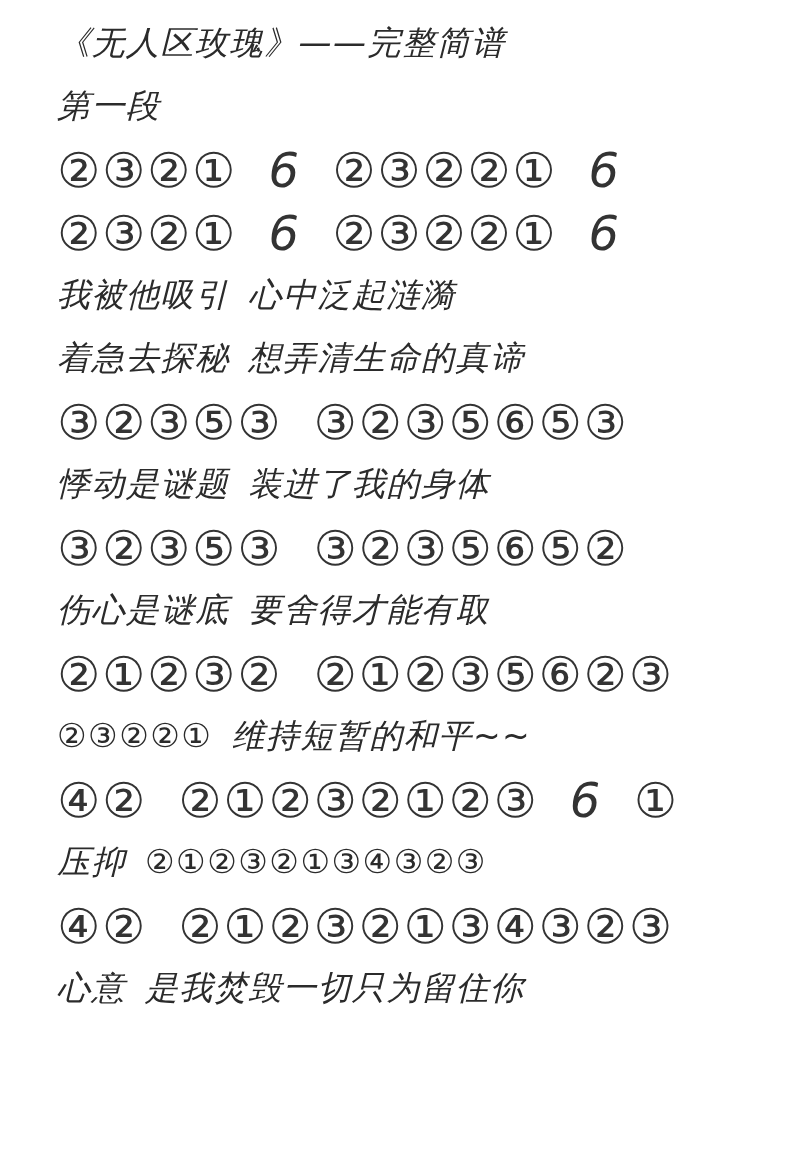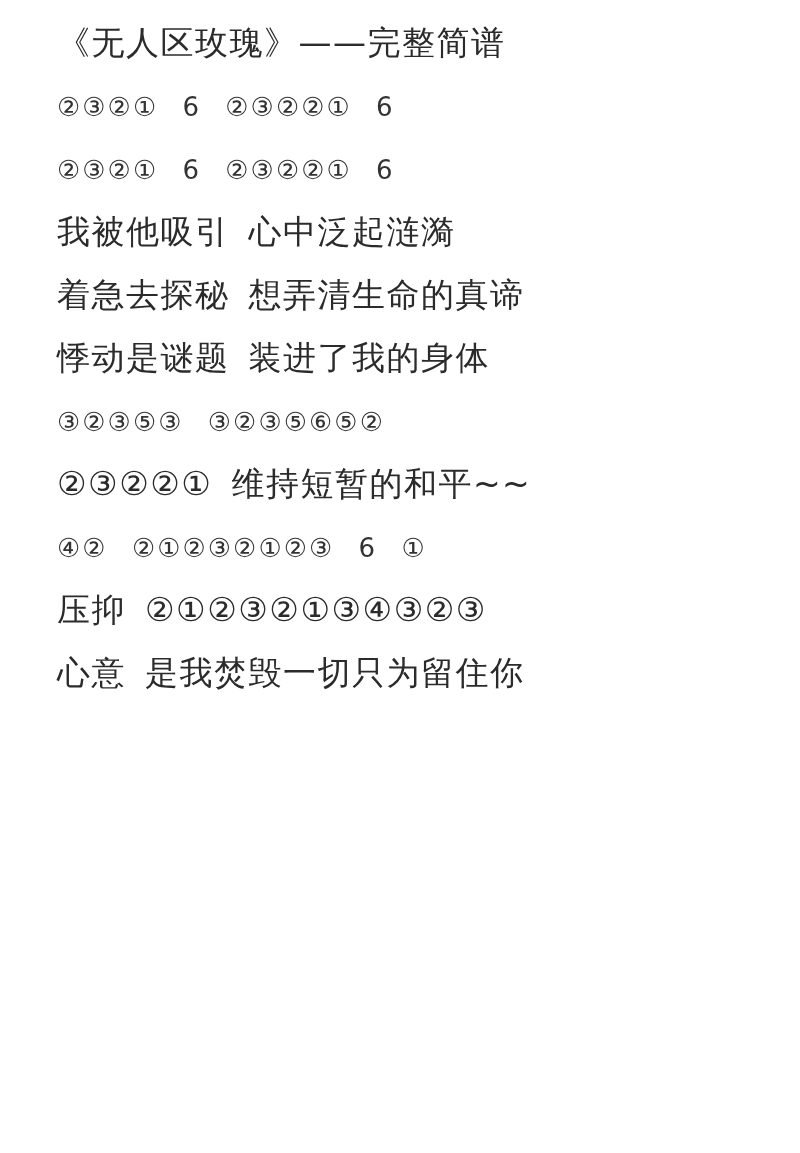--- a/index.html
+++ b/index.html
@@ -1,15 +1,15 @@
 <!DOCTYPE html>
 <html><head>
 <meta charset="utf-8">
 <style>
-  * { margin: 0; padding: 0; box-sizing: border-box; }
+  * { margin: 0; padding: 0; box-sizing: border-box; font-style: italic; }
   html, body {
     width: 800px;
     height: 1153px;
   }
   body {
     background: #ffffff;
     font-family: "DejaVu Sans", "Liberation Sans", sans-serif;
     color: #2b2b2b;
     overflow: hidden;
   }
@@ -23,44 +23,49 @@
     white-space: pre;
     font-weight: 400;
   }
   .title, .section, .lyrics {
     font-size: 33px;
     letter-spacing: 1.5px;
     word-spacing: 7px;
     color: #2b2b2b;
   }
   .notes {
-    font-size: 26px;
+    font-size: 48px;
     letter-spacing: 2px;
     word-spacing: 14px;
     color: #333333;
   }
 </style>
 </head>
 <body>
 
 <div class="doc">
 
   <div class="line title">《无人区玫瑰》——完整简谱</div>
+  <div class="line section">第一段</div>
 
   <div class="line notes">②③②① 6 ②③②②① 6</div>
 
   <div class="line notes">②③②① 6 ②③②②① 6</div>
   <div class="line lyrics">我被他吸引 心中泛起涟漪</div>
 
   <div class="line lyrics">着急去探秘 想弄清生命的真谛</div>
 
+  <div class="line notes">③②③⑤③ ③②③⑤⑥⑤③</div>
   <div class="line lyrics">悸动是谜题 装进了我的身体</div>
 
   <div class="line notes">③②③⑤③ ③②③⑤⑥⑤②</div>
+  <div class="line lyrics">伤心是谜底 要舍得才能有取</div>
 
+  <div class="line notes">②①②③② ②①②③⑤⑥②③</div>
   <div class="line lyrics">②③②②① 维持短暂的和平~~</div>
 
   <div class="line notes">④② ②①②③②①②③ 6 ①</div>
   <div class="line lyrics">压抑 ②①②③②①③④③②③</div>
 
+  <div class="line notes">④② ②①②③②①③④③②③</div>
   <div class="line lyrics">心意 是我焚毁一切只为留住你</div>
 
 </div>
 
 </body></html>

